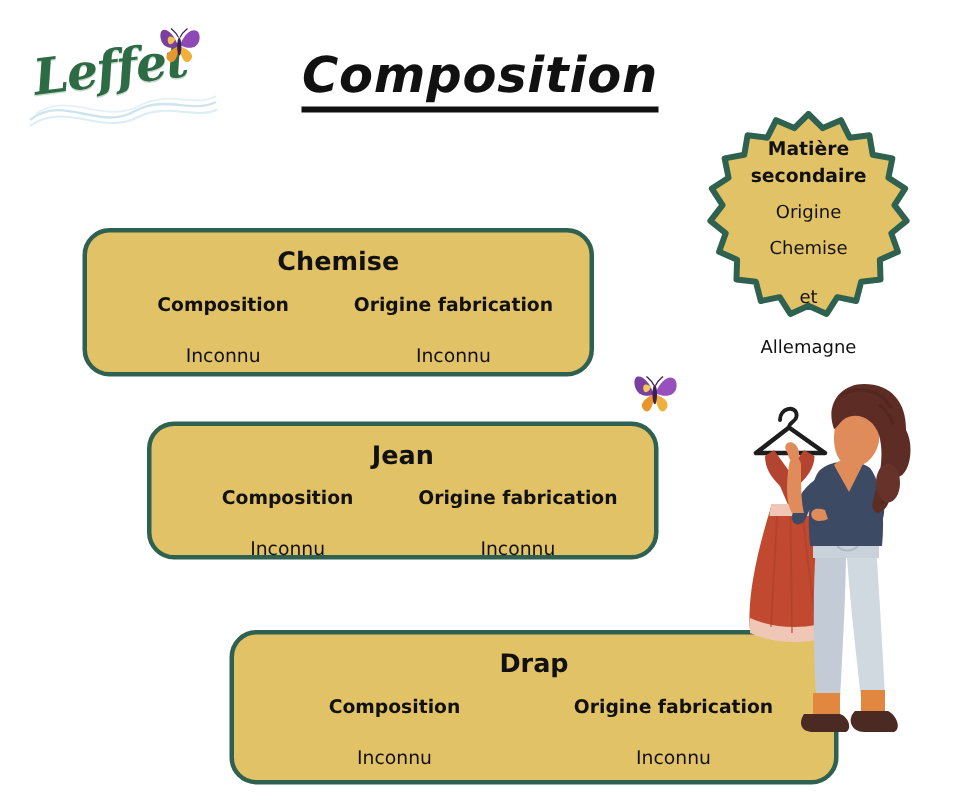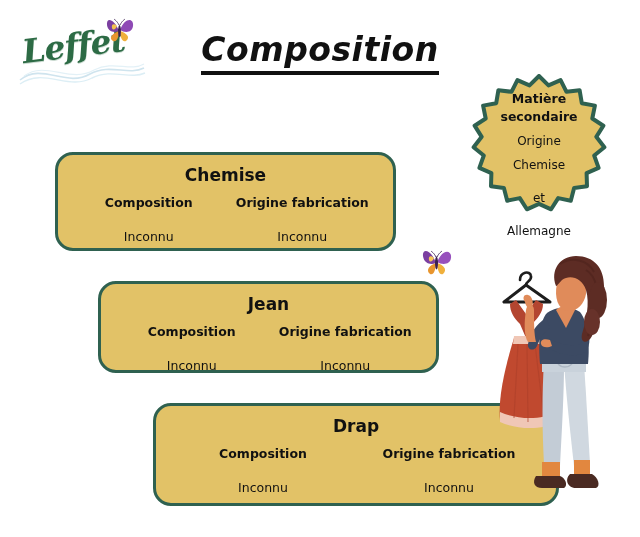--- a/index.html
+++ b/index.html
@@ -146,21 +146,21 @@
   .card-row.values {
     margin-top: 19px;
   }
   .card-row.values .cell {
     font-size: 12.5px;
     font-weight: normal;
   }
 
   #card-chemise { left: 55px;  top: 152px; width: 341px; height: 99px; }
   #card-jean    { left: 98px;  top: 281px; width: 341px; height: 92px; }
-  #card-drap    { left: 153px; top: 403px; width: 406px; height: 103px; }
+  #card-drap    { left: 153px; top: 420px; width: 406px; height: 103px; }
 
   
   .butterfly-float {
     position: absolute;
     left: 420px;
     top: 245px;
     width: 34px;
     height: 32px;
   }
 

